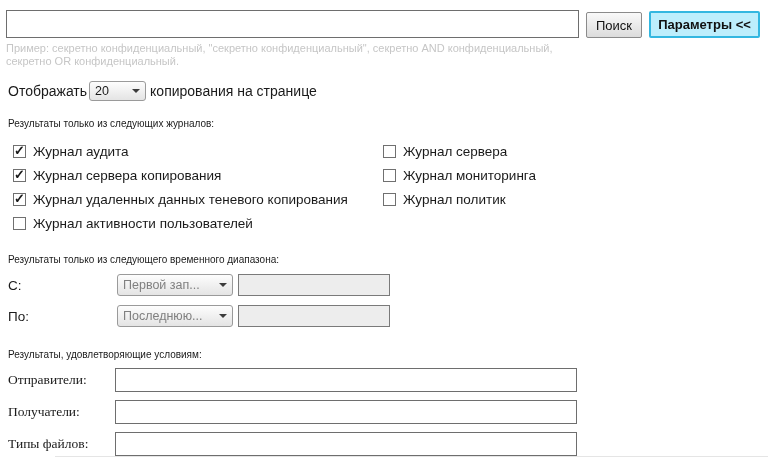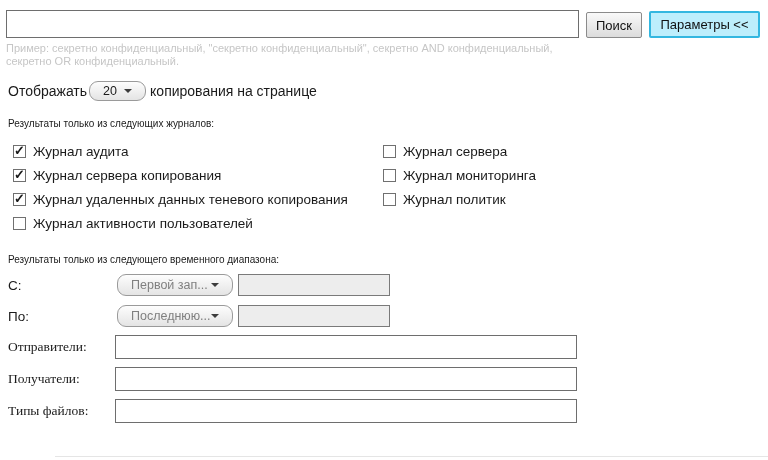--- a/index.html
+++ b/index.html
@@ -37,41 +37,42 @@
     border: 1px solid #8b8b8b;
     border-radius: 2px;
     background: linear-gradient(#f9f9f9, #dcdcdc);
   }
   .params-btn {
     margin-left: 7px; margin-top: 1px;
     width: 111px; height: 27px;
     border: 2px solid #33b7e0;
     border-radius: 2px;
     background: #bdeefc;
+    font-weight: bold;
   }
 
   .hint {
     margin: 4px 0 0 6px;
     width: 556px;
     color: #c6c6c6;
     font-size: 11px;
     line-height: 13px;
   }
 
   
   .display-row { display: flex; align-items: center; margin: 13px 0 0 8px; }
   .display-row .txt { font-size: 14px; }
 
   
   .select {
     display: inline-flex; align-items: center;
     border: 1px solid #9a9a9a;
-    border-radius: 9px;
+    border-radius: 3px;
     background: linear-gradient(#fdfdfd, #e4e4e4);
-    padding: 0 13px;
+    padding: 0 5px;
     position: relative;
     cursor: default;
   }
   .select .sel-txt { font-size: 12.5px; white-space: nowrap; overflow: hidden; }
   .arrow-down {
     width: 0; height: 0;
     border-left: 4px solid transparent;
     border-right: 4px solid transparent;
     border-top: 4px solid #3c3c3c;
     margin-left: auto;
@@ -217,20 +218,21 @@
 
   <div class="time-row">
     <span class="row-label">По:</span>
     <span class="select time-select">
       <span class="sel-txt">Последнюю...</span>
       <span class="arrow-down"></span>
     </span>
     <input class="time-input" type="text" disabled="" value="" style="">
   </div>
 
+  <div class="section-title t-cond">Результаты, удовлетворяющие условиям:</div>
 
   <div class="cond-row">
     <span class="row-label">Отправители:</span>
     <input class="cond-input" type="text" value="" style="">
   </div>
 
   <div class="cond-row">
     <span class="row-label">Получатели:</span>
     <input class="cond-input" type="text" value="" style="">
   </div>

